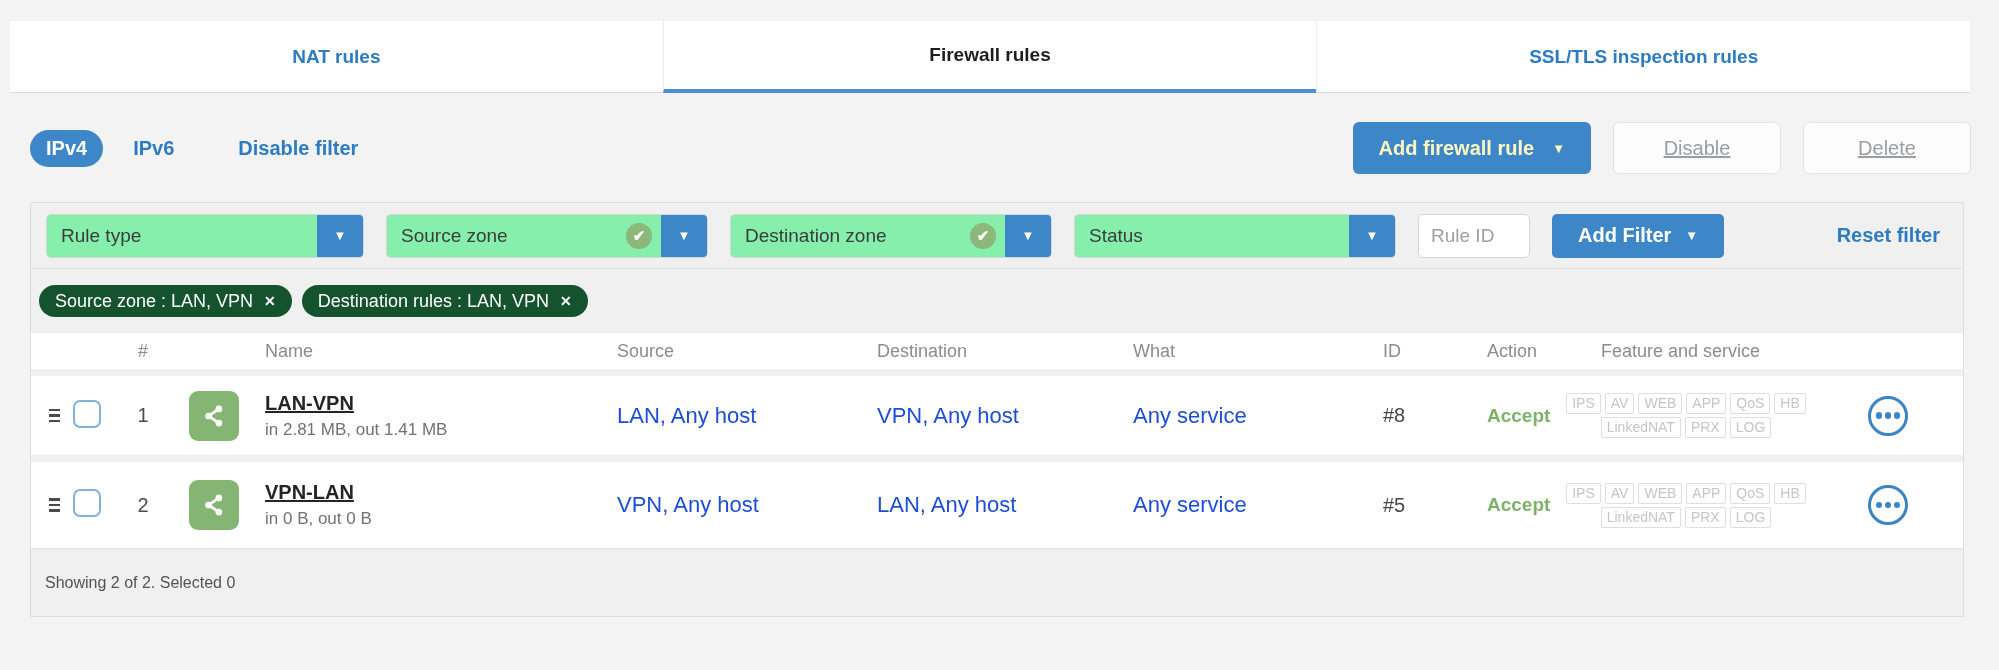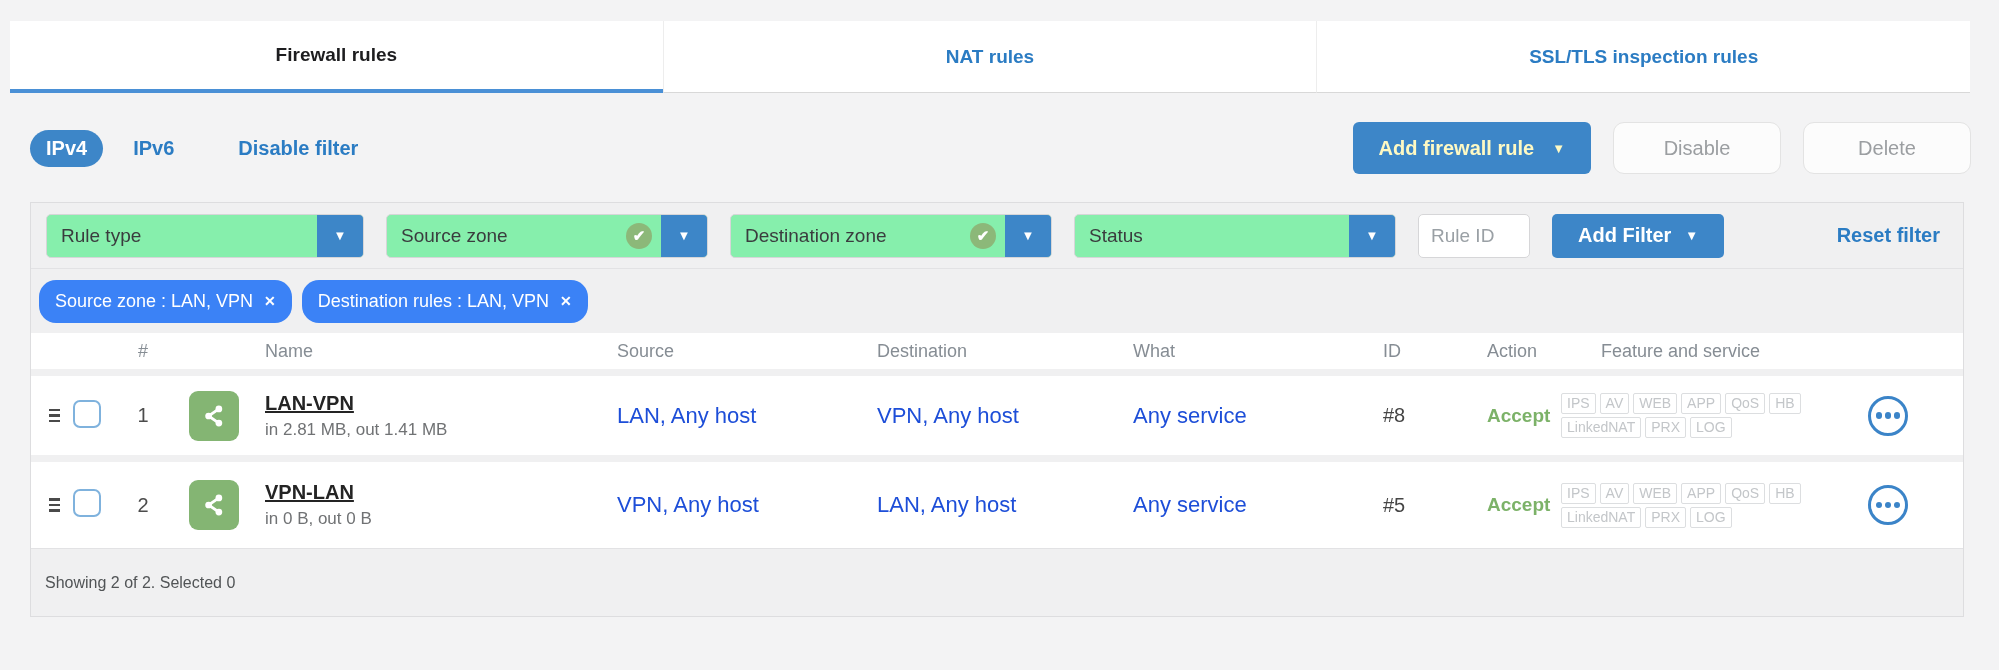--- a/index.html
+++ b/index.html
@@ -58,22 +58,23 @@
     background:#3d86c8; color:#fef9c3;
     font-size:20px; font-weight:bold;
     border:none; border-radius:6px;
     display:flex; align-items:center; gap:18px;
     cursor:pointer;
   }
   .btn-ghost {
     height:52px; width:168px;
     background:#fcfcfc; color:#9b9ea1;
     font-size:20px;
-    border:1px solid #e3e3e3; border-radius:11px;
-    cursor:pointer;
+    border:1px solid #e3e3e3; border-radius:6px;
+    cursor:pointer;
+    text-decoration:underline;
   }
   .caret { font-size:13px; line-height:1; }
 
   
   .panel {
     margin:28px 0 0 30px;
     width:1934px;
     border:1px solid #dddddf;
     background:#ffffff;
   }
@@ -137,22 +138,22 @@
   }
 
   .chips-row {
     height:65px;
     background:#f0f0f1;
     border-top:1px solid #e2e2e4;
     display:flex; align-items:center;
     padding:0 8px; gap:10px;
   }
   .chip {
-    background:#3b82f6; color:#fff;
-    height:43px; border-radius:17px;
+    background:#14532d; color:#fff;
+    height:32px; border-radius:17px;
     padding:0 16px;
     font-size:18px;
     display:flex; align-items:center; gap:11px;text-align:center;
   }
   .chip-x { font-size:14px; font-weight:bold; cursor:pointer; }
 
   
   .grid {
     display:grid;
     grid-template-columns:34px 44px 68px 428px 260px 256px 250px 76px 114px 252px 1fr;
@@ -198,21 +199,21 @@
   }
   .name-text { margin-left:26px; }
   .rule-name {
     font-size:20px; font-weight:bold; color:#242424;
     text-decoration:underline; cursor:pointer;
   }
   .rule-traffic { font-size:17px; color:#707274; margin-top:5px; }
   .cell-id { font-size:20px; color:#454545; }
   .cell-action { padding-left:40px; font-size:19px; font-weight:bold; color:#7cb268; }
   .features {
-    display:flex; flex-direction:column; align-items:flex-start;
+    display:flex; flex-direction:column; align-items:center;
     gap:3px; padding-right:2px;
   }
   .badge-line { display:flex; gap:4px; }
   .badge {
     border:1px solid #dcdee0; border-radius:2px;
     color:#c3c6c9; font-size:14px;
     padding:1px 5px; line-height:17px;
     white-space:nowrap;
   }
   .more-cell { display:flex; justify-content:center; }
@@ -233,25 +234,25 @@
     border-top:1px solid #e2e2e4;
     display:flex; align-items:center;
     padding-left:14px;
     font-size:16px; color:#515456;
   }
 </style>
 </head>
 <body>
 
 <div class="tabbar">
+  <div class="tab">
+      <span>NAT rules</span>
+    </div>
   <div class="tab active">
       <span>Firewall rules</span>
-    </div>
-  <div class="tab">
-      <span>NAT rules</span>
     </div>
   <div class="tab">
       <span>SSL/TLS inspection rules</span>
     </div>
 </div>
 
 <div class="toolbar">
   <div class="pill">IPv4</div>
   <div class="iplink">IPv6</div>
   <div class="disfilter">Disable filter</div>

